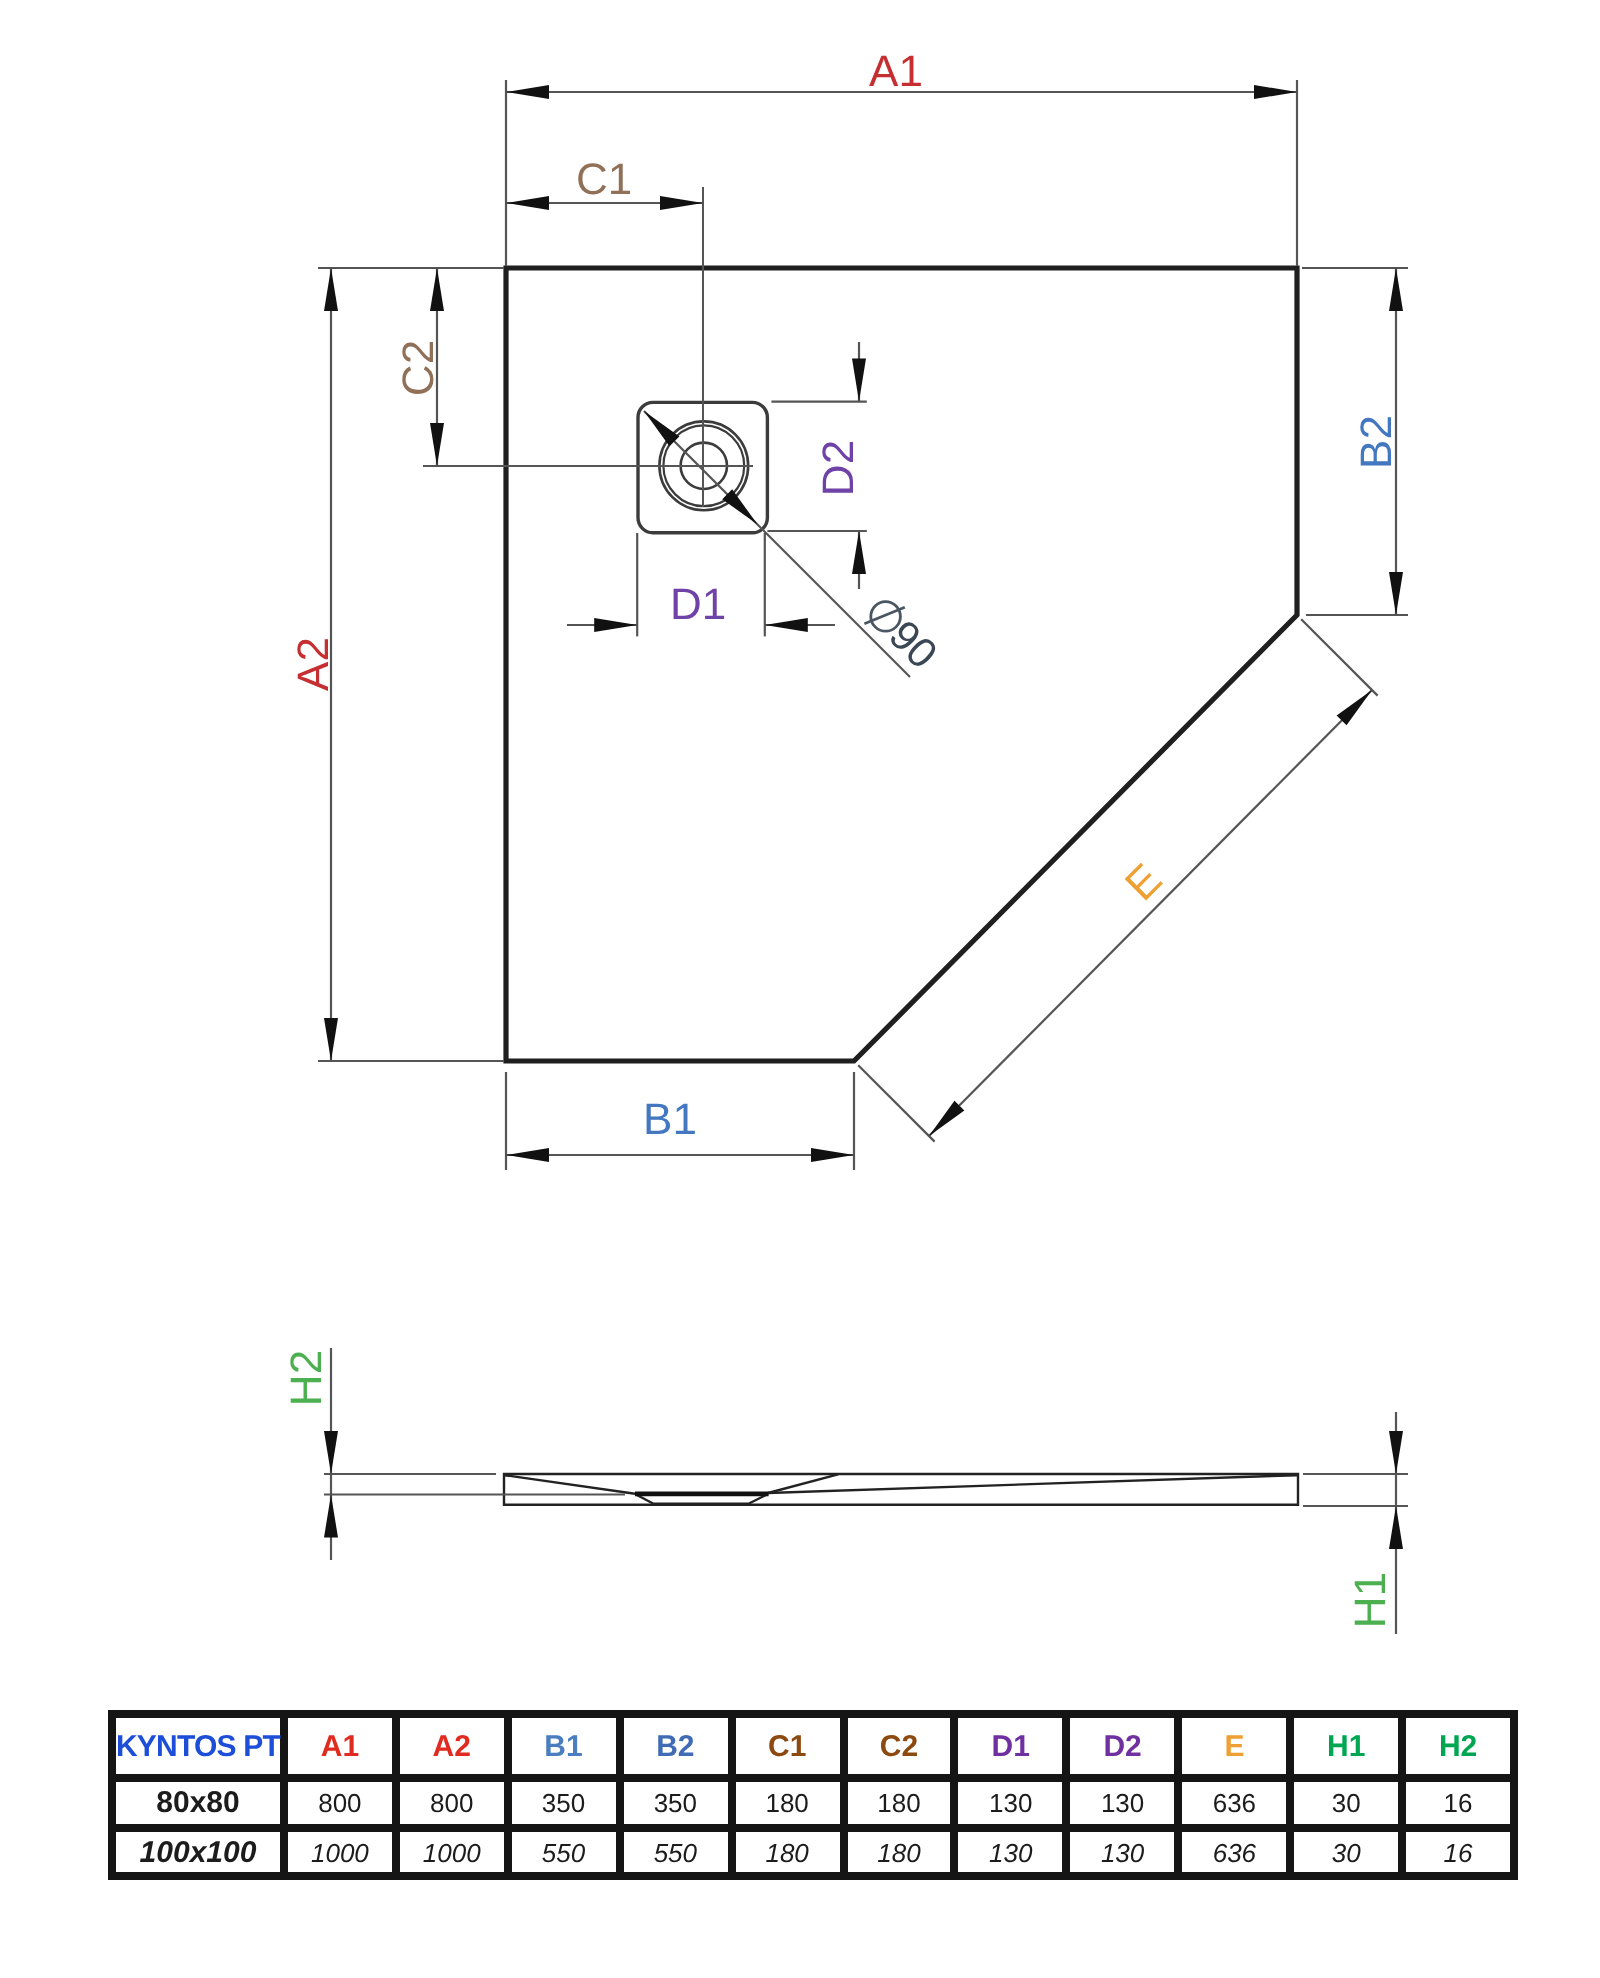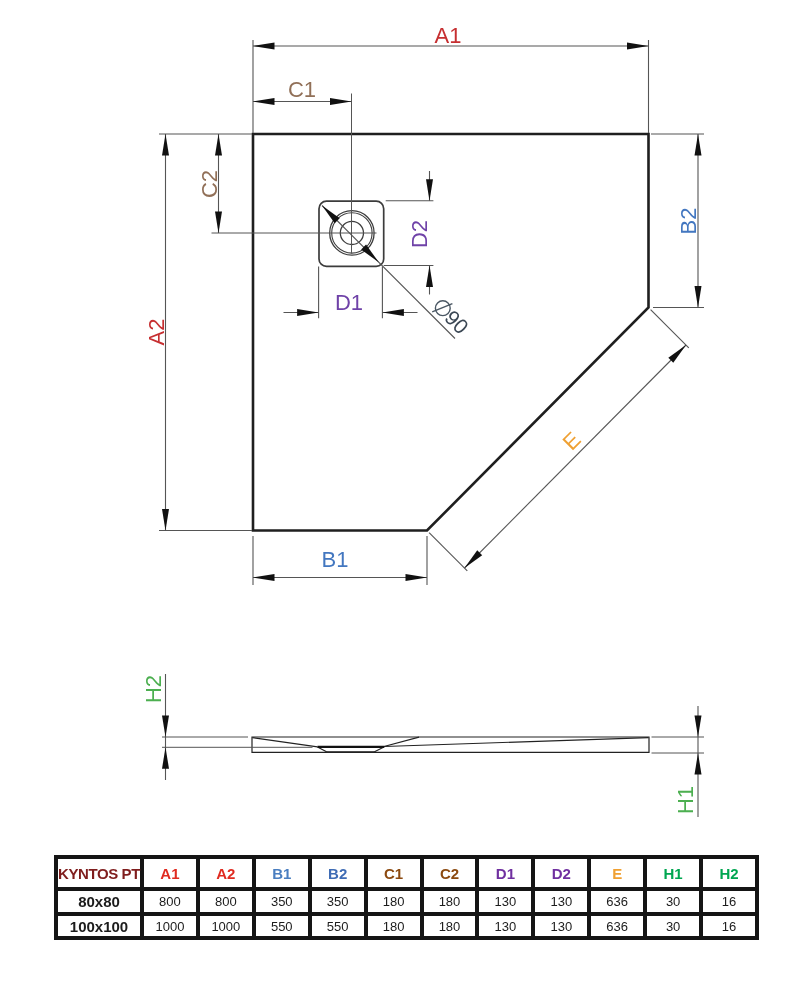--- a/index.html
+++ b/index.html
@@ -3,21 +3,21 @@
 <meta charset="utf-8">
 <style>
   html,body{margin:0;padding:0;background:#ffffff;}
   #page{position:relative;width:800px;height:989px;background:#ffffff;overflow:hidden;
         font-family:"Liberation Sans", sans-serif;}
   svg text{font-family:"Liberation Sans", sans-serif;}
   table.dim{position:absolute;left:54px;top:855px;border-collapse:collapse;table-layout:fixed;width:705px;}
   table.dim td{border:4px solid #151515;text-align:center;vertical-align:middle;
                padding:0;font-size:13px;color:#1c1c1c;background:#fff;white-space:nowrap;}
   table.dim td.h{font-weight:bold;font-size:15px;}
-  table.dim td.kp{font-weight:bold;font-size:15px;letter-spacing:-0.4px;color:#7f1d1d;}
+  table.dim td.kp{font-weight:bold;font-size:15px;letter-spacing:-0.4px;color:#1d4ed8;}
 </style>
 </head>
 <body>
 <div id="page">
 
 <svg width="800" height="855" viewBox="0 0 800 855" style="position:absolute;left:0;top:0;">
 <g fill="none" stroke-linecap="butt">
 
 <g stroke="#1f1f1f" stroke-width="2.6" stroke-linejoin="miter">
   <path d="M253,134 L648.5,134 L648.5,307.5 L427,530.5 L253,530.5 Z"></path>
@@ -178,21 +178,21 @@
           <td>180</td>
           <td>180</td>
           <td>130</td>
           <td>130</td>
           <td>636</td>
           <td>30</td>
           <td>16</td>
         </tr>
 
 
-<tr style="height:24px;">
+<tr style="height:24px;font-style:italic;">
           <td class="h">100x100</td>
           <td>1000</td>
           <td>1000</td>
           <td>550</td>
           <td>550</td>
           <td>180</td>
           <td>180</td>
           <td>130</td>
           <td>130</td>
           <td>636</td>

